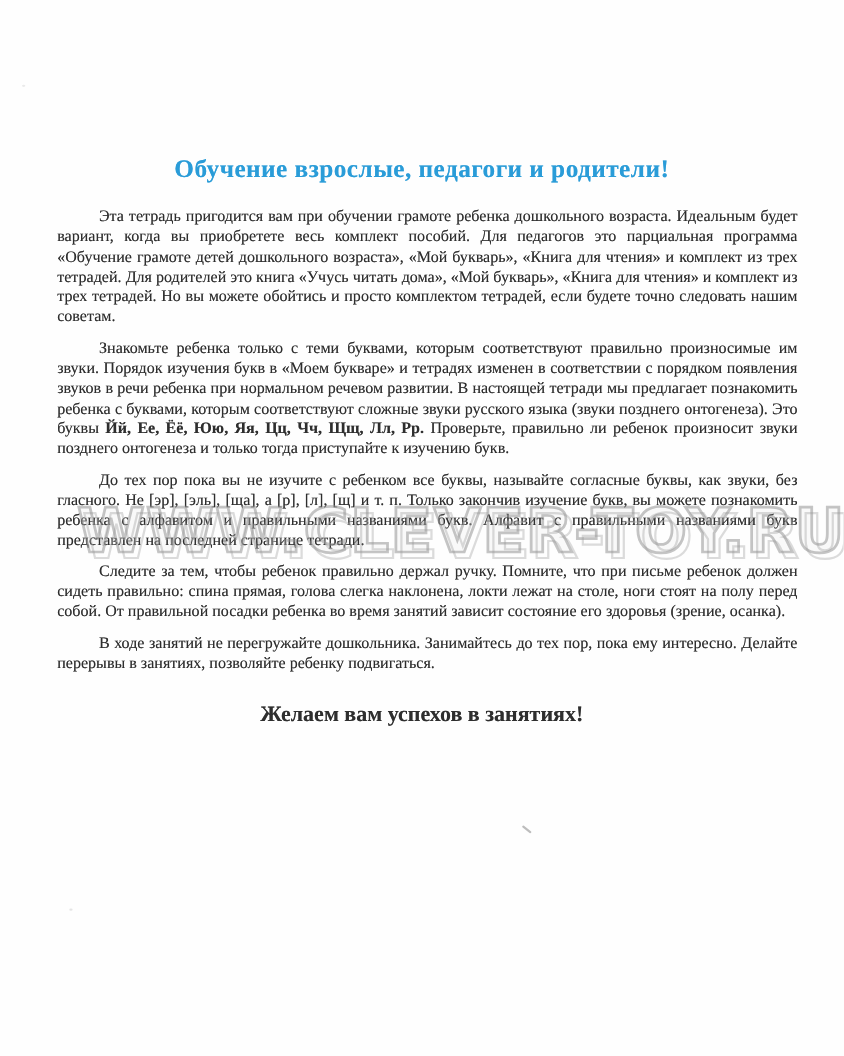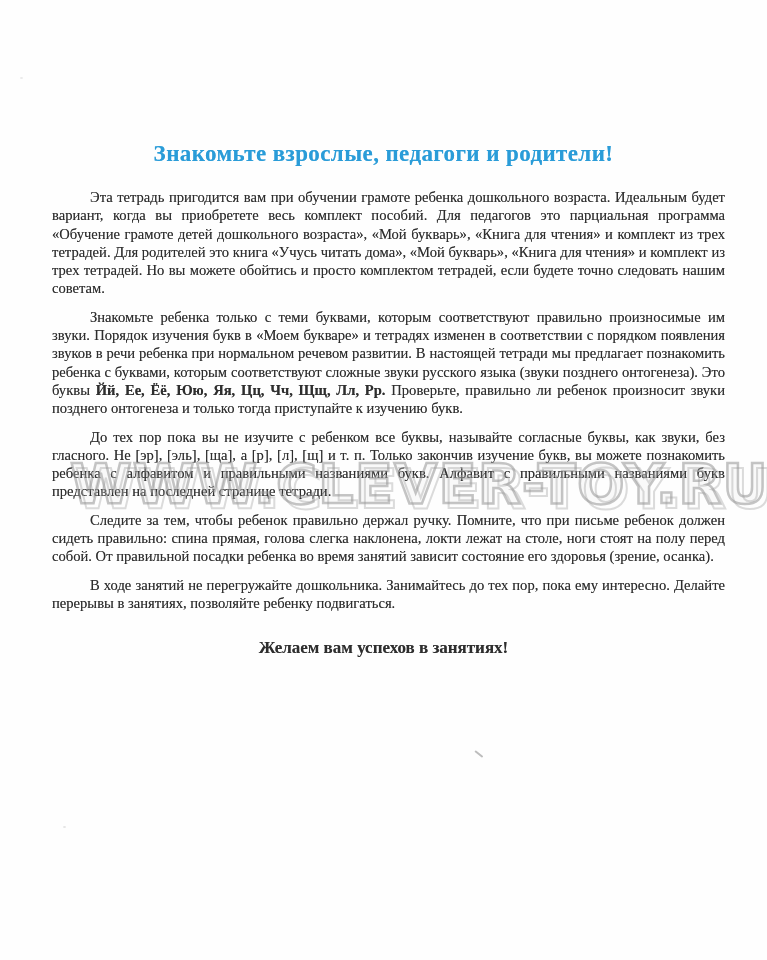--- a/index.html
+++ b/index.html
@@ -45,21 +45,21 @@
     line-height: 18.3px;
     text-shadow: 0 0 0.4px rgba(46,46,46,0.55);
   }
   .text-block p b {
     font-weight: bold;
   }
   .closing {
     margin: 26px 0 0 0;
     text-align: center;
     font-weight: bold;
-    font-size: 17px;
+    font-size: 20px;
     color: #2e2e2e;
     text-shadow: 0 0 0.4px rgba(46,46,46,0.55);
   }
   .wm-layer {
     position: absolute;
     white-space: nowrap;
     font-family: "DejaVu Sans", sans-serif;
     font-weight: bold;
     font-size: 56px;
     letter-spacing: 1px;
@@ -108,21 +108,21 @@
     height: 2px;
     opacity: 0.2;
     border-radius: 50%;
   }
 </style>
 </head>
 <body>
 
 <div class="page">
 
-  <h1 class="heading">Знакомьте взрослые, педагоги и родители!</h1>
+  <h1 class="heading">Обучение взрослые, педагоги и родители!</h1>
 
   <div class="text-block">
 
     <p><span>Эта тетрадь пригодится вам при обучении грамоте ребенка дошкольного возраста. Идеальным будет вариант, когда вы приобретете весь комплект пособий. Для педагогов это парциальная программа «Обучение грамоте детей дошкольного возраста», «Мой букварь», «Книга для чтения» и комплект из трех тетрадей. Для родителей это книга «Учусь читать дома», «Мой букварь», «Книга для чтения» и комплект из трех тетрадей. Но вы можете обойтись и просто комплектом тетрадей, если будете точно следовать нашим советам.</span></p>
 
     <p><span>Знакомьте ребенка только с теми буквами, которым соответствуют правильно произносимые им звуки. Порядок изучения букв в «Моем букваре» и тетрадях изменен в соответствии с порядком появления звуков в речи ребенка при нормальном речевом развитии. В настоящей тетради мы предлагает познакомить ребенка с буквами, которым соответствуют сложные звуки русского языка (звуки позднего онтогенеза). Это буквы </span><b>Йй, Ее, Ёё, Юю, Яя, Цц, Чч, Щщ, Лл, Рр.</b><span> Проверьте, правильно ли ребенок произносит звуки позднего онтогенеза и только тогда приступайте к изучению букв.</span></p>
 
 
 
     <p><span>До тех пор пока вы не изучите с ребенком все буквы, называйте согласные буквы, как звуки, без гласного. Не [эр], [эль], [ща], а [р], [л], [щ] и т. п. Только закончив изучение букв, вы можете познакомить ребенка с алфавитом и правильными названиями букв. Алфавит с правильными названиями букв представлен на последней странице тетради.</span></p>

